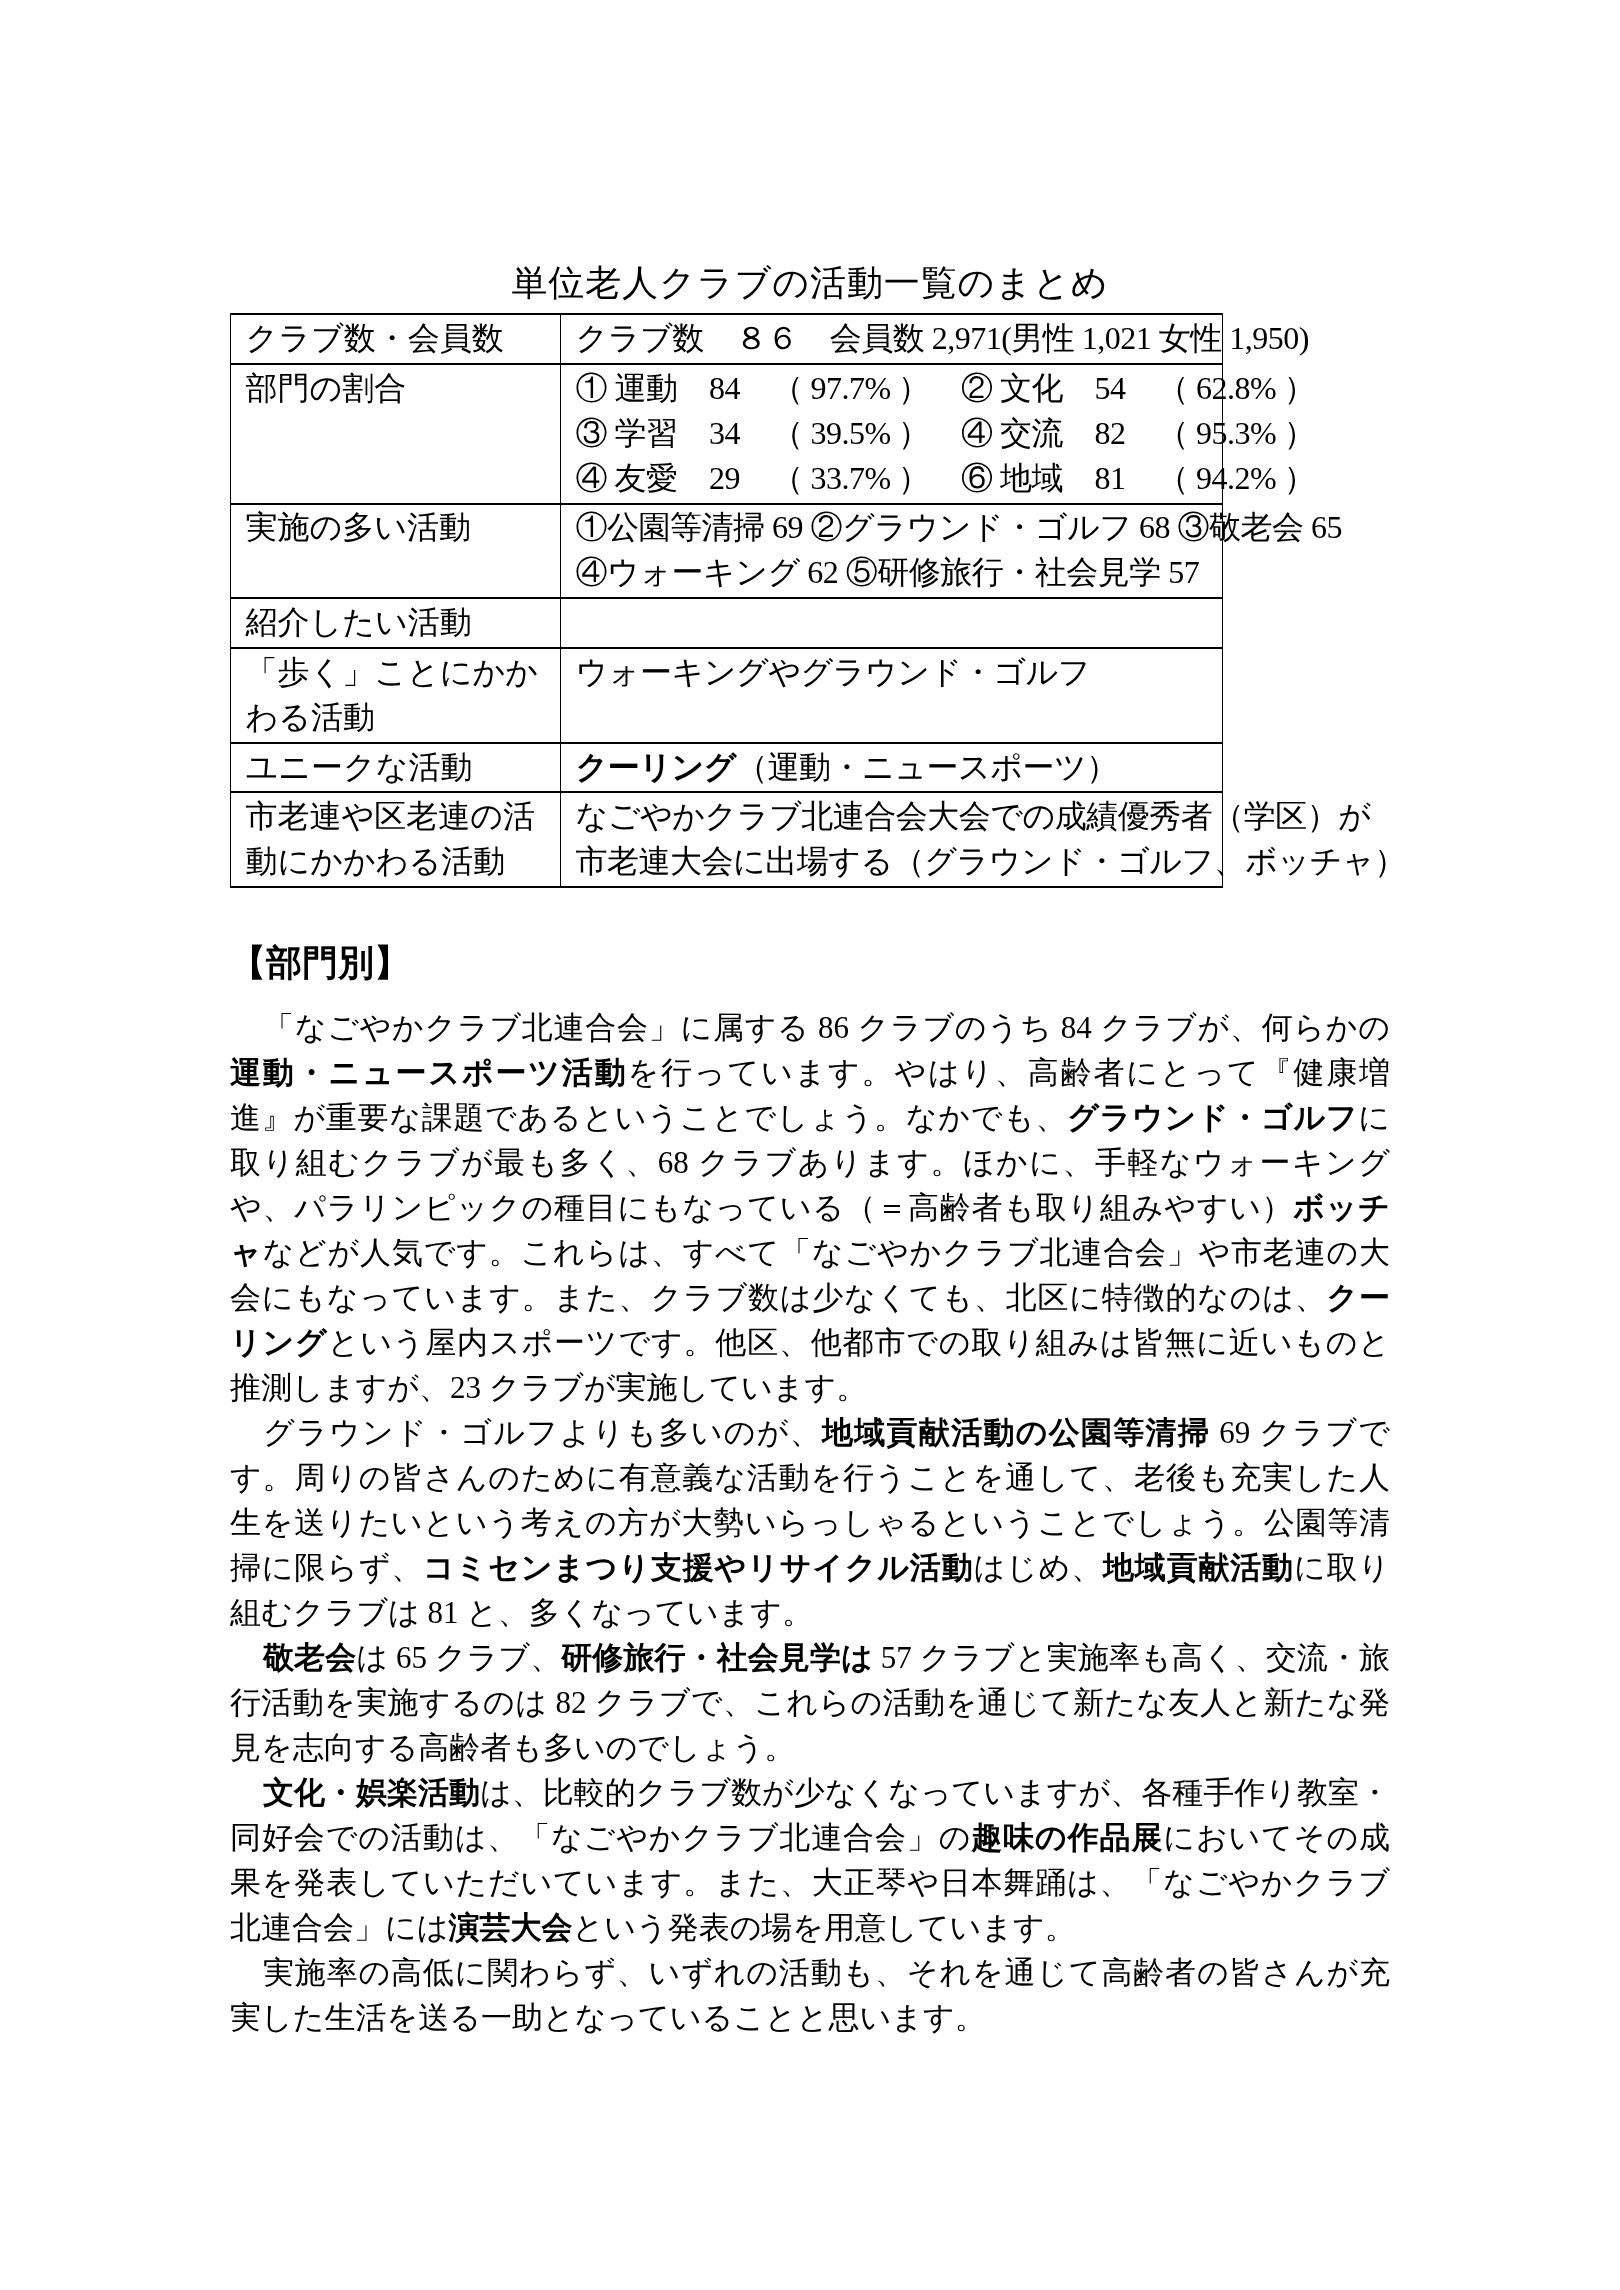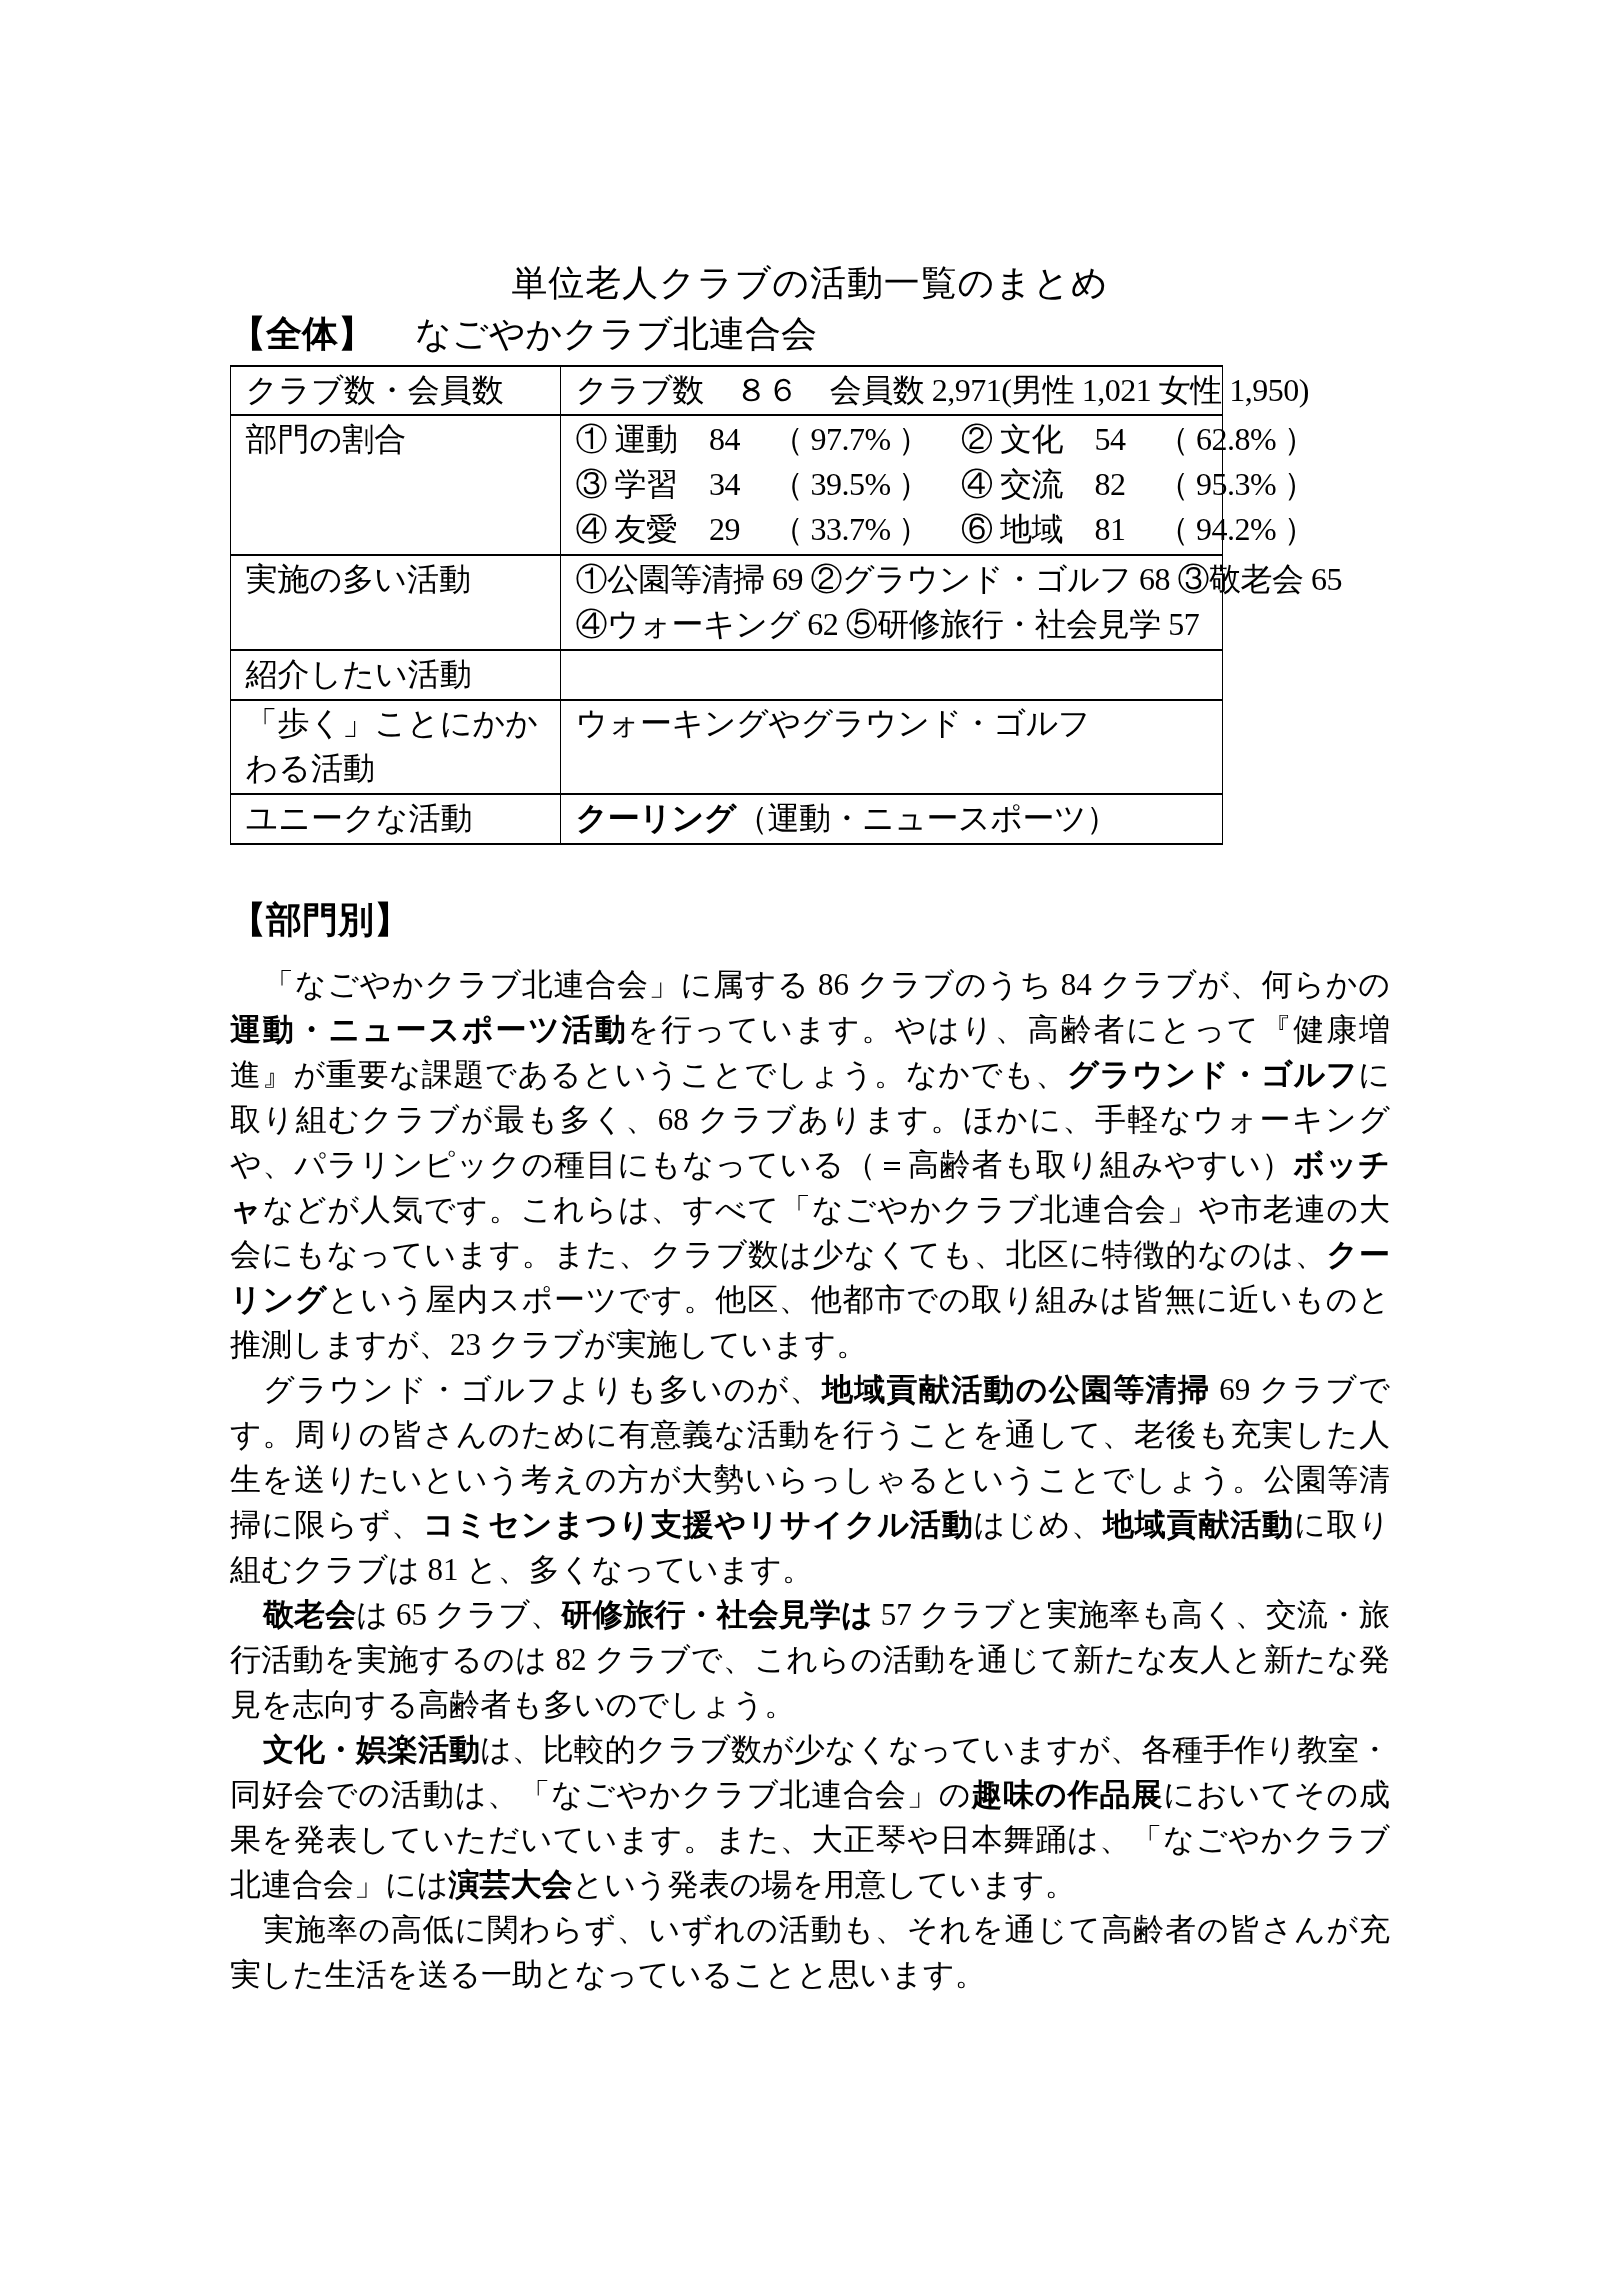--- a/index.html
+++ b/index.html
@@ -71,23 +71,20 @@
     text-indent: 33px;
   }
 </style>
 </head>
 <body>
 
 <div class="page">
 
   <div class="doc-title">単位老人クラブの活動一覧のまとめ</div>
 
-  <div class="overall-line">
-    <span class="bold">【全体】</span><span class="overall-value">なごやかクラブ北連合会</span>
-  </div>
 
   <table class="summary-table">
     <tbody>
       <tr>
         <td class="label-cell">クラブ数・会員数</td>
         <td class="content-cell">
             <div class="cell-line"><span>クラブ数　８６　会員数 2,971(男性 1,021 女性 1,950)</span></div>
           </td>
       </tr>
       <tr>
@@ -114,20 +111,27 @@
         <td class="content-cell">
             <div class="cell-line"><span>ウォーキングやグラウンド・ゴルフ</span></div>
           </td>
       </tr>
       <tr>
         <td class="label-cell">ユニークな活動</td>
         <td class="content-cell">
             <div class="cell-line"><span class="bold">クーリング</span><span>（運動・ニュースポーツ）</span></div>
           </td>
       </tr>
+      <tr>
+        <td class="label-cell">市老連や区老連の活動にかかわる活動</td>
+        <td class="content-cell">
+            <div class="cell-line"><span>なごやかクラブ北連合会大会での成績優秀者（学区）が</span></div>
+            <div class="cell-line"><span>市老連大会に出場する（グラウンド・ゴルフ、ボッチャ）</span></div>
+          </td>
+      </tr>
     </tbody>
   </table>
 
   <div class="section-heading bold">【部門別】</div>
 
   <div class="body-text">
     <p class="para"><span>「なごやかクラブ北連合会」に属する 86 クラブのうち 84 クラブが、何らかの</span><span class="bold">運動・ニュースポーツ活動</span><span>を行っています。やはり、高齢者にとって『健康増進』が重要な課題であるということでしょう。なかでも、</span><span class="bold">グラウンド・ゴルフ</span><span>に取り組むクラブが最も多く、68 クラブあります。ほかに、手軽なウォーキングや、パラリンピックの種目にもなっている（＝高齢者も取り組みやすい）</span><span class="bold">ボッチャ</span><span>などが人気です。これらは、すべて「なごやかクラブ北連合会」や市老連の大会にもなっています。また、クラブ数は少なくても、北区に特徴的なのは、</span><span class="bold">クーリング</span><span>という屋内スポーツです。他区、他都市での取り組みは皆無に近いものと推測しますが、23 クラブが実施しています。</span></p>
     <p class="para"><span>グラウンド・ゴルフよりも多いのが、</span><span class="bold">地域貢献活動の公園等清掃</span><span> 69 クラブです。周りの皆さんのために有意義な活動を行うことを通して、老後も充実した人生を送りたいという考えの方が大勢いらっしゃるということでしょう。公園等清掃に限らず、</span><span class="bold">コミセンまつり支援やリサイクル活動</span><span>はじめ、</span><span class="bold">地域貢献活動</span><span>に取り組むクラブは 81 と、多くなっています。</span></p>
     <p class="para"><span class="bold">敬老会</span><span>は 65 クラブ、</span><span class="bold">研修旅行・社会見学は</span><span> 57 クラブと実施率も高く、交流・旅行活動を実施するのは 82 クラブで、これらの活動を通じて新たな友人と新たな発見を志向する高齢者も多いのでしょう。</span></p>
     <p class="para"><span class="bold">文化・娯楽活動</span><span>は、比較的クラブ数が少なくなっていますが、各種手作り教室・同好会での活動は、「なごやかクラブ北連合会」の</span><span class="bold">趣味の作品展</span><span>においてその成果を発表していただいています。また、大正琴や日本舞踊は、「なごやかクラブ北連合会」には</span><span class="bold">演芸大会</span><span>という発表の場を用意しています。</span></p>

